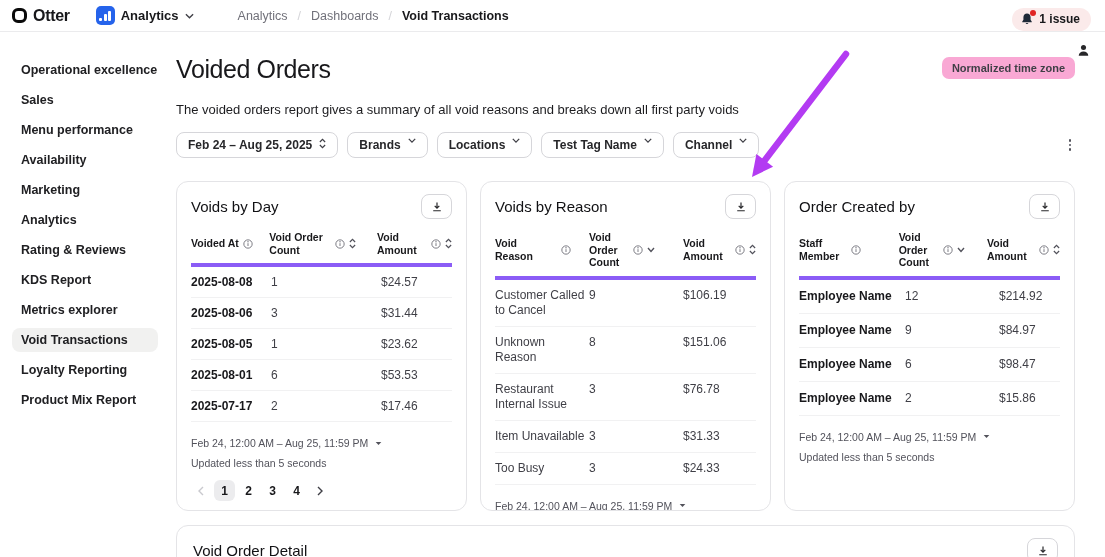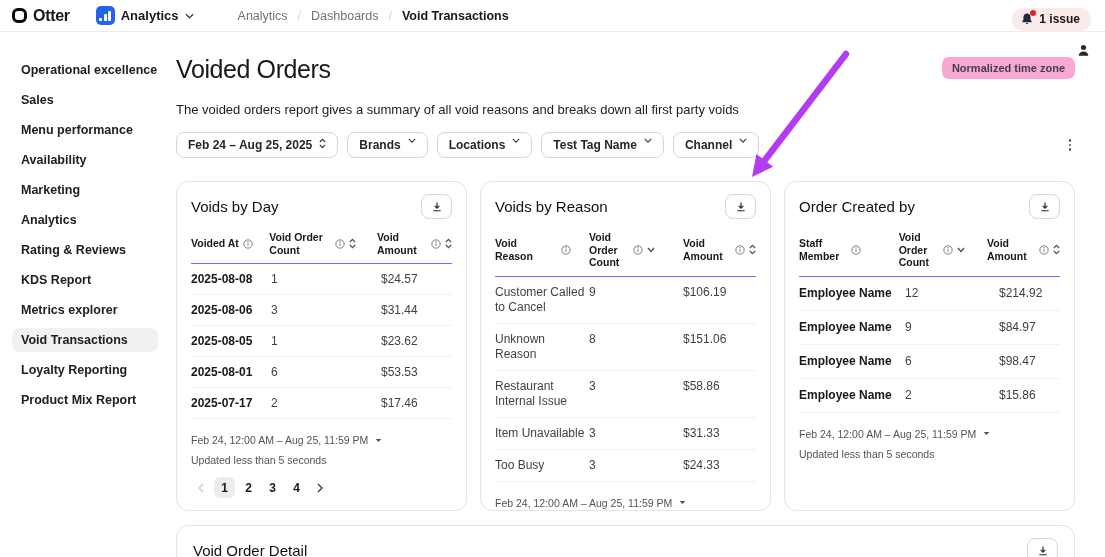--- a/index.html
+++ b/index.html
@@ -58,21 +58,21 @@
   
   .cards { display:flex; gap:13px; margin-top:23px;border-radius:6px; }
   .card { width:291px; height:330px; border:1px solid #e4e4e7; border-radius:12px;
     padding:12px 14px; background:#fff; overflow:hidden; }
   .card-head { display:flex; justify-content:space-between; align-items:center; }
   .card-title { font-size:15px; font-weight:500; color:#111114; }
   .dl-btn { width:31px; height:25px; border:1px solid #d6d6da; border-radius:8px; background:#fff;
     display:flex; align-items:center; justify-content:center; }
 
   .thead { display:flex; align-items:center; margin-top:12px; padding-bottom:7px;
-    border-bottom:1px solid #8b5cf6; }
+    border-bottom:4px solid #8b5cf6; }
   .th { display:flex; align-items:center; gap:4px; font-size:10.5px; font-weight:700; color:#18181b; }
   .thlbl { line-height:1.2; }
   .trow { display:flex; align-items:center; padding:8px 0; border-bottom:1px solid #f1f1f2; font-size:12px; }
   .trow:last-of-type { border-bottom:none; }
   .cell { color:#3f3f46; }
   .cell.strong { font-weight:600; color:#18181b; }
 
   .vbd .c1 { width:80px; } .vbd .c2 { width:110px; } .vbd .c3 { flex:1; }
   .vbd .c2 .thlbl { width:62px; } .vbd .c3 .thlbl { width:50px; }
 
@@ -359,21 +359,21 @@
           <span class="cell c3">$106.19</span>
         </div>
         <div class="trow">
           <span class="cell c1"><span class="reason">Unknown Reason</span></span>
           <span class="cell c2">8</span>
           <span class="cell c3">$151.06</span>
         </div>
         <div class="trow">
           <span class="cell c1"><span class="reason">Restaurant Internal Issue</span></span>
           <span class="cell c2">3</span>
-          <span class="cell c3">$58.86</span>
+          <span class="cell c3">$76.78</span>
         </div>
         <div class="trow">
           <span class="cell c1"><span class="reason">Item Unavailable</span></span>
           <span class="cell c2">3</span>
           <span class="cell c3">$31.33</span>
         </div>
         <div class="trow">
           <span class="cell c1"><span class="reason">Too Busy</span></span>
           <span class="cell c2">3</span>
           <span class="cell c3">$24.33</span>

